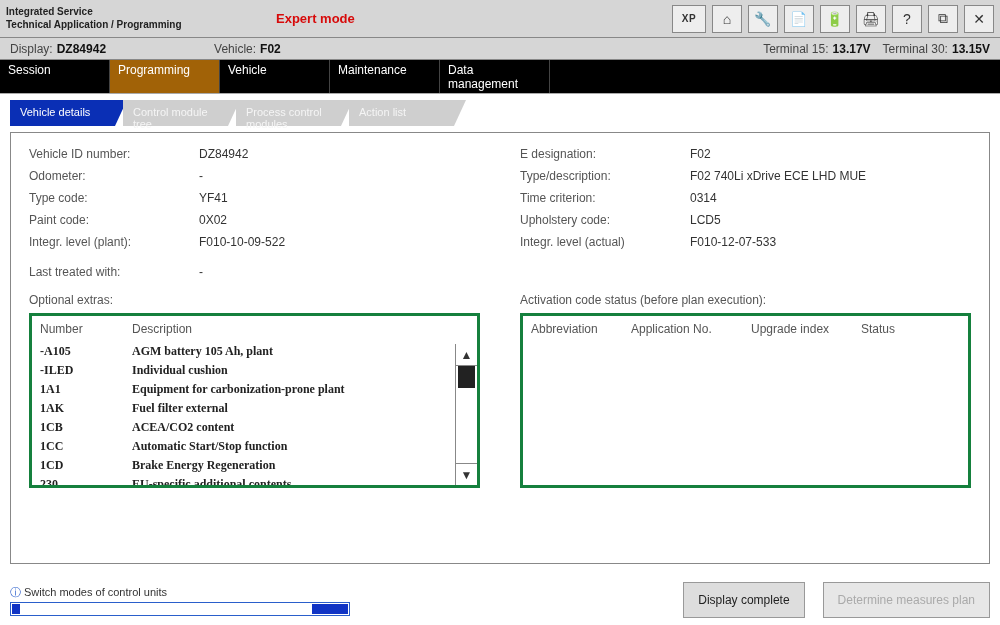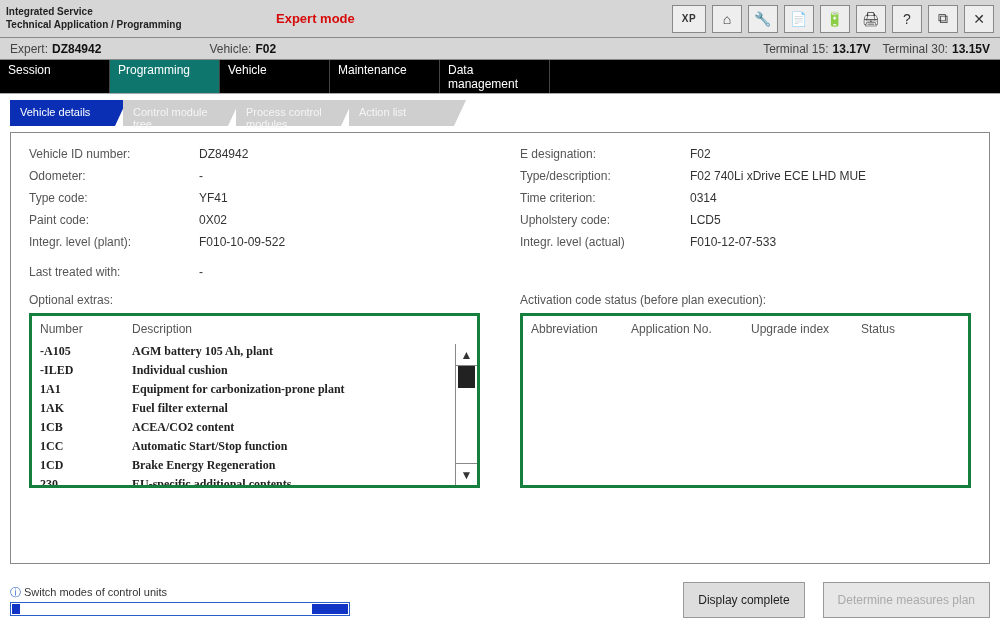--- a/index.html
+++ b/index.html
@@ -71,21 +71,21 @@
     width: 110px;
     padding: 4px 8px;
     color: #fff;
     font-size: 12px;
     background: #000;
     border-right: 1px solid #444;
     display: flex; align-items: flex-start;
     cursor: pointer;
     line-height: 1.15;
   }
-  .mainnav .tab.active { background: #0f766e; }
+  .mainnav .tab.active { background: #a16207; }
   .mainnav .filler { flex:1; background:#000; }
 
   
   .subnav {
     display: flex;
     height: 32px;
     align-items: stretch;
     padding: 6px 0 0 10px;
     background: #fff;
   }
@@ -209,21 +209,21 @@
   <div class="tbtn">🔧</div>
   <div class="tbtn">📄</div>
   <div class="tbtn green">🔋</div>
   <div class="tbtn">🖨</div>
   <div class="tbtn">?</div>
   <div class="tbtn">⧉</div>
   <div class="tbtn">✕</div>
 </div>
 
 <div class="infobar">
-  <span class="lbl">Expert:</span>
+  <span class="lbl">Display:</span>
   <span class="val">DZ84942</span>
   <span style="width:80px"></span>
   <span class="lbl">Vehicle:</span>
   <span class="val">F02</span>
   <div class="right">
     <span class="lbl">Terminal 15:</span>
     <span class="val">13.17V</span>
     <span class="lbl">Terminal 30:</span>
     <span class="val" style="margin-right:0">13.15V</span>
   </div>

